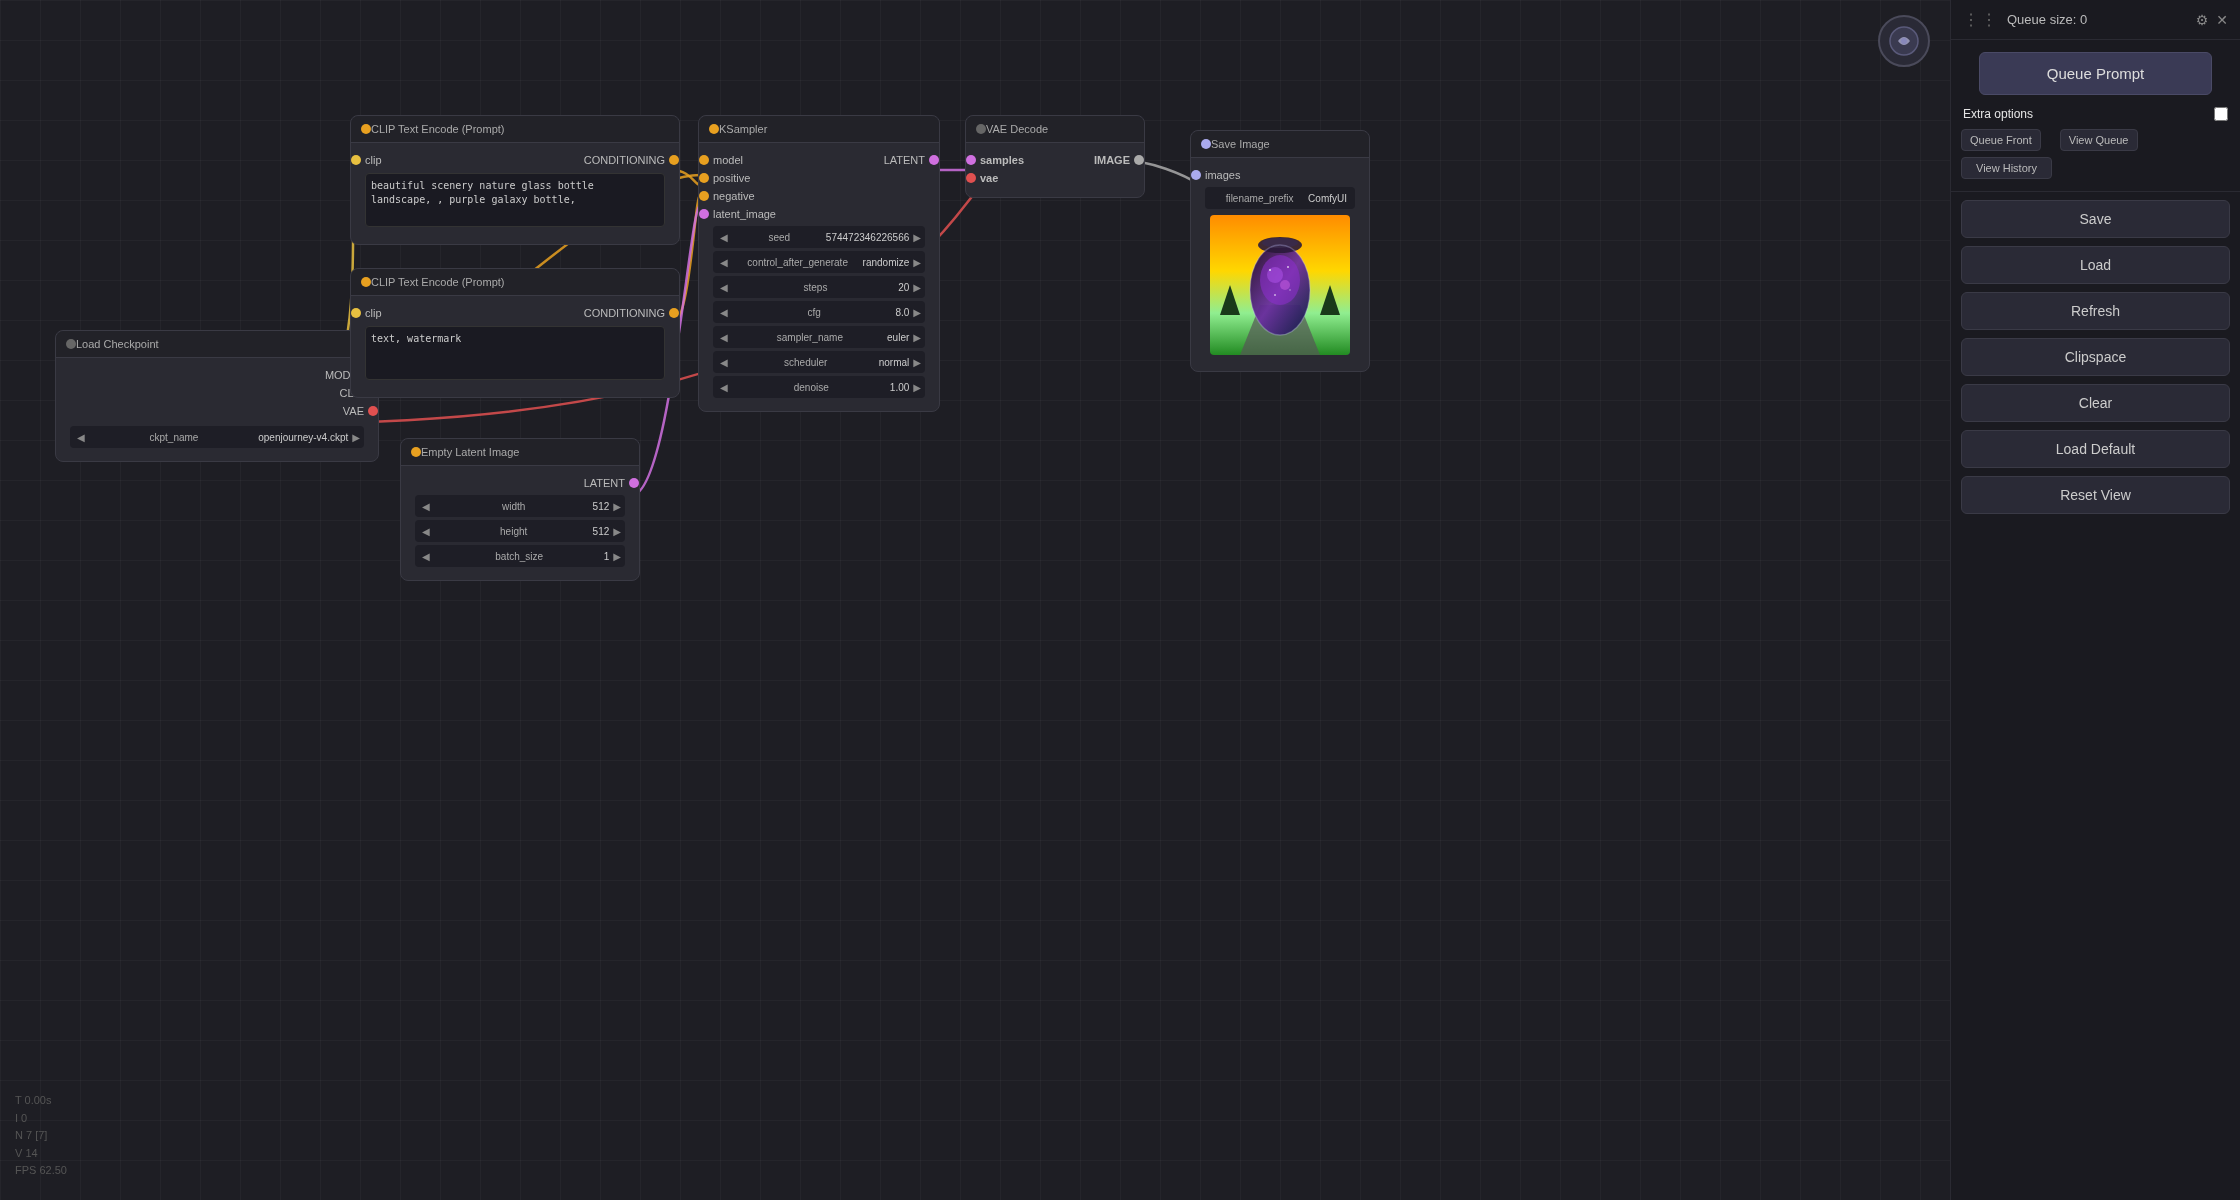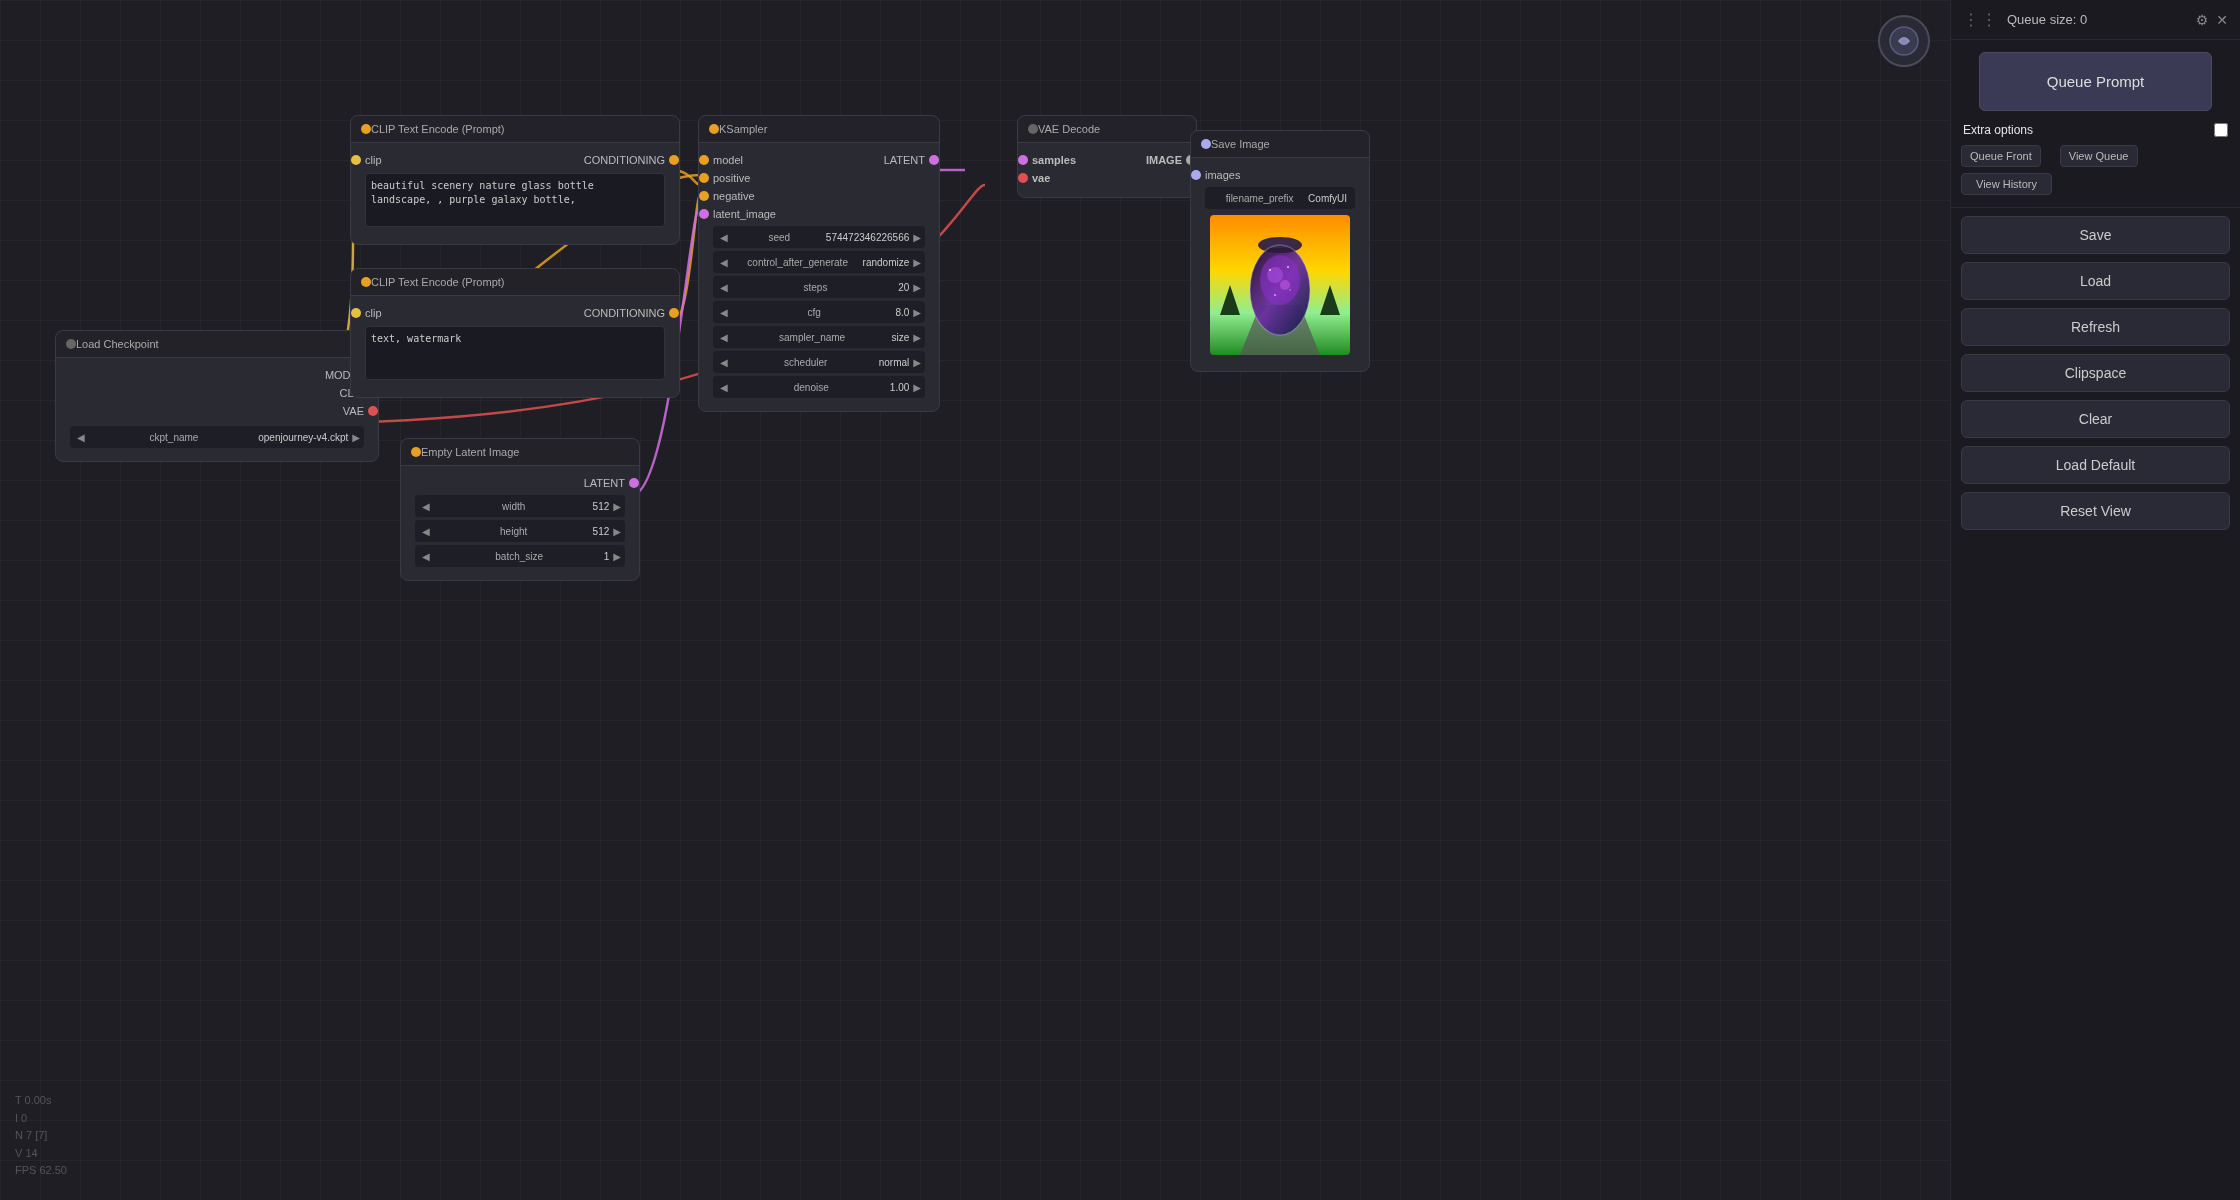--- a/index.html
+++ b/index.html
@@ -182,21 +182,21 @@
     }
 
     
     .queue-prompt-btn {
       margin: 12px 28px 6px;
       background: #3a3a55;
       border: 1px solid #4a4a66;
       border-radius: 6px;
       color: #ddd;
       font-size: 15px;
-      padding: 20px;
+      padding: 12px;
       text-align: center;
       cursor: pointer;
       font-weight: 500;
     }
 
     
     .extra-options-row {
       display: flex;
       align-items: center;
       padding: 6px 12px;
@@ -434,39 +434,39 @@
       </div>
       <div class="widget-row">
         <span class="widget-arrow">◀</span>
         <span class="widget-label">cfg</span>
         <span class="widget-value">8.0</span>
         <span class="widget-arrow-right">▶</span>
       </div>
       <div class="widget-row">
         <span class="widget-arrow">◀</span>
         <span class="widget-label">sampler_name</span>
-        <span class="widget-value">size</span>
+        <span class="widget-value">euler</span>
         <span class="widget-arrow-right">▶</span>
       </div>
       <div class="widget-row">
         <span class="widget-arrow">◀</span>
         <span class="widget-label">scheduler</span>
         <span class="widget-value">normal</span>
         <span class="widget-arrow-right">▶</span>
       </div>
       <div class="widget-row">
         <span class="widget-arrow">◀</span>
         <span class="widget-label">denoise</span>
         <span class="widget-value">1.00</span>
         <span class="widget-arrow-right">▶</span>
       </div>
     </div>
   </div>
 
-  <div class="node" style="left: 1017px; top: 115px; width: 180px;">
+  <div class="node" style="left: 965px; top: 115px; width: 180px;">
     <div class="node-header">
       <div class="node-dot" style="background:#666;"></div>
       <span class="node-title">VAE Decode</span>
     </div>
     <div class="node-body" style="position:relative; padding: 8px 14px 10px; font-weight: bold;">
       <div class="port-row">
         <div class="port-dot left" style="background:#d070e0; left:-14px;"></div>
         <span class="port-label">samples</span>
         <span style="flex:1"></span>
         <span class="port-label">IMAGE</span>

